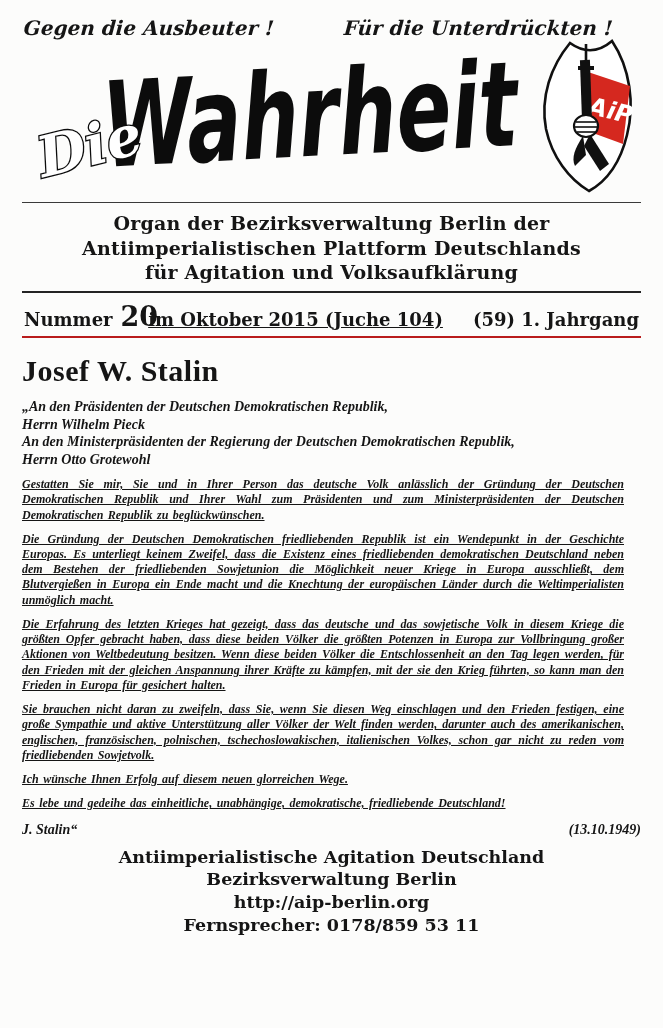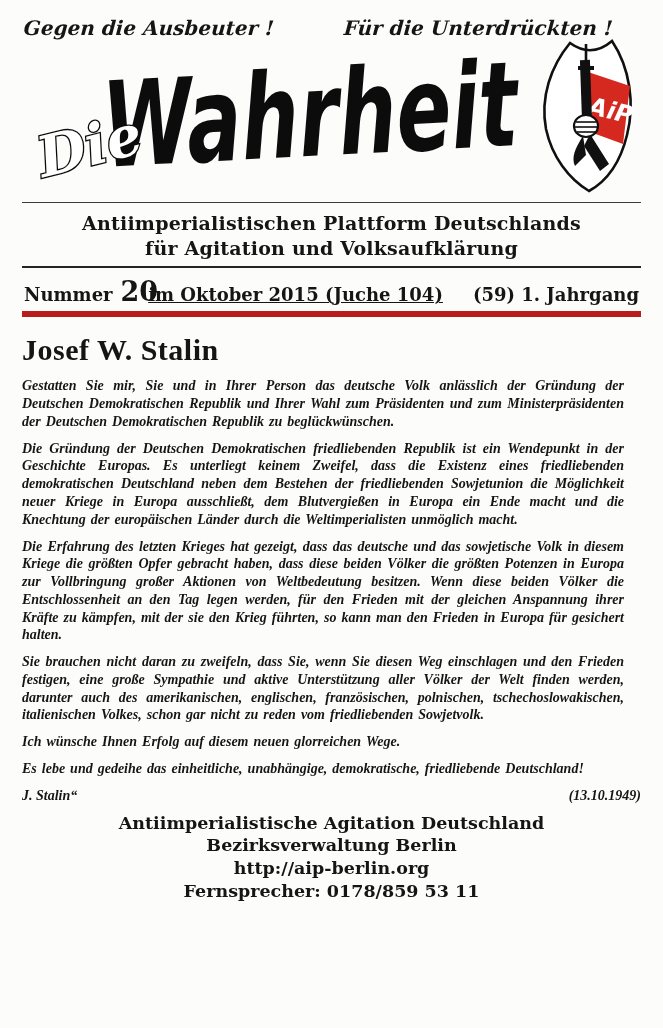--- a/index.html
+++ b/index.html
@@ -30,38 +30,38 @@
     text-align:center;margin-top:8px;
     font-family:"DejaVu Serif", serif;font-weight:bold;
     font-size:19px;line-height:1.3;letter-spacing:.2px;
   }
 
   
   .issue-row{
     display:flex;align-items:baseline;justify-content:space-between;
     font-family:"DejaVu Serif", serif;font-weight:bold;
     font-size:18px;margin-top:6px;padding:2px 2px 4px 2px;
-    border-bottom:6px solid #b91c1c;
+    border-bottom:2px solid #b91c1c;
   }
   .issue-left{display:flex;align-items:baseline;gap:8px;}
   .issue-number{font-size:27px;}
   .issue-mid{margin-left:-40px;text-decoration:underline;}
 
   
   .title{
     text-align:left;font-weight:bold;font-size:30px;
     margin:16px 0 10px 0;letter-spacing:.5px;
   }
   .salutation{
     font-weight:bold;font-style:italic;font-size:14px;line-height:1.25;
     margin:6px 0 0 0;
   }
   .para{
-    font-weight:bold;font-style:italic;font-size:14px;line-height:1.27;
-    text-align:justify;margin:9px 17px 0 0;word-spacing:1.5px;
+    font-weight:bold;font-style:italic;font-size:12px;line-height:1.27;
+    text-align:justify;margin:9px 17px 0 0;word-spacing:1.5px;text-decoration:underline;
   }
   .sig-row{
     display:flex;justify-content:space-between;align-items:baseline;
     font-weight:bold;font-style:italic;font-size:14px;margin-top:10px;
   }
 
   
   .footer{
     text-align:center;margin-top:8px;
     font-family:"DejaVu Serif", serif;font-weight:bold;
@@ -105,37 +105,44 @@
         <line x1="39" y1="86" x2="59" y2="86" stroke="#101010" stroke-width="1.6"></line>
         <line x1="38" y1="91" x2="60" y2="91" stroke="#101010" stroke-width="1.6"></line>
         <line x1="40" y1="96" x2="58" y2="96" stroke="#101010" stroke-width="1.6"></line>
       </g>
     </svg>
   </div>
 
   <hr class="rule-thin">
 
   <div class="organ">
+    <div>Organ der Bezirksverwaltung Berlin der</div>
     <div>Antiimperialistischen Plattform Deutschlands</div>
     <div>für Agitation und Volksaufklärung</div>
   </div>
 
   <hr class="rule-thick">
 
   <div class="issue-row">
     <span class="issue-left">
       <span>Nummer</span>
       <span class="issue-number">20</span>
     </span>
     <span class="issue-mid">im Oktober 2015 (Juche 104)</span>
     <span>(59) 1. Jahrgang</span>
   </div>
 
   <h1 class="title">Josef W. Stalin</h1>
 
+  <div class="salutation">
+    <div>„An den Präsidenten der Deutschen Demokratischen Republik,</div>
+    <div>Herrn Wilhelm Pieck</div>
+    <div>An den Ministerpräsidenten der Regierung der Deutschen Demokratischen Republik,</div>
+    <div>Herrn Otto Grotewohl</div>
+  </div>
 
   <p class="para">Gestatten Sie mir, Sie und in Ihrer Person das deutsche Volk anlässlich der Gründung der Deutschen Demokratischen Republik und Ihrer Wahl zum Präsidenten und zum Ministerpräsidenten der Deutschen Demokratischen Republik zu beglückwünschen.</p>
   <p class="para">Die Gründung der Deutschen Demokratischen friedliebenden Republik ist ein Wendepunkt in der Geschichte Europas. Es unterliegt keinem Zweifel, dass die Existenz eines friedliebenden demokratischen Deutschland neben dem Bestehen der friedliebenden Sowjetunion die Möglichkeit neuer Kriege in Europa ausschließt, dem Blutvergießen in Europa ein Ende macht und die Knechtung der europäischen Länder durch die Weltimperialisten unmöglich macht.</p>
   <p class="para">Die Erfahrung des letzten Krieges hat gezeigt, dass das deutsche und das sowjetische Volk in diesem Kriege die größten Opfer gebracht haben, dass diese beiden Völker die größten Potenzen in Europa zur Vollbringung großer Aktionen von Weltbedeutung besitzen. Wenn diese beiden Völker die Entschlossenheit an den Tag legen werden, für den Frieden mit der gleichen Anspannung ihrer Kräfte zu kämpfen, mit der sie den Krieg führten, so kann man den Frieden in Europa für gesichert halten.</p>
   <p class="para">Sie brauchen nicht daran zu zweifeln, dass Sie, wenn Sie diesen Weg einschlagen und den Frieden festigen, eine große Sympathie und aktive Unterstützung aller Völker der Welt finden werden, darunter auch des amerikanischen, englischen, französischen, polnischen, tschechoslowakischen, italienischen Volkes, schon gar nicht zu reden vom friedliebenden Sowjetvolk.</p>
   <p class="para">Ich wünsche Ihnen Erfolg auf diesem neuen glorreichen Wege.</p>
   <p class="para">Es lebe und gedeihe das einheitliche, unabhängige, demokratische, friedliebende Deutschland!</p>
 
   <div class="sig-row">
     <span>J. Stalin“</span>

